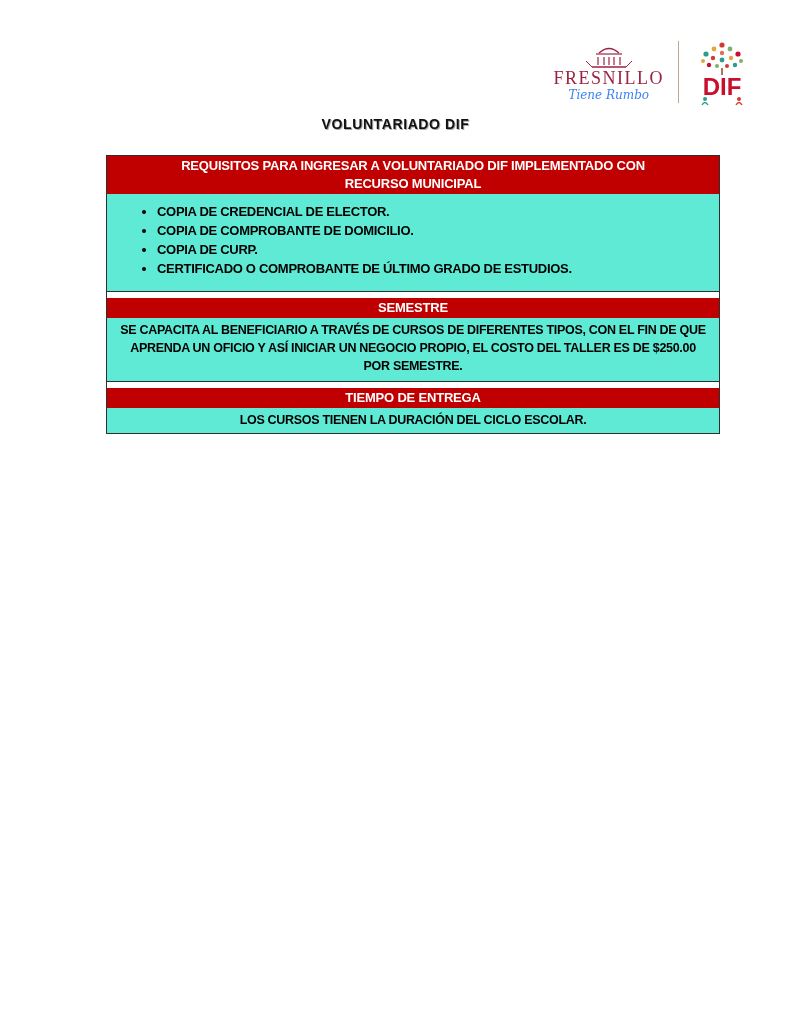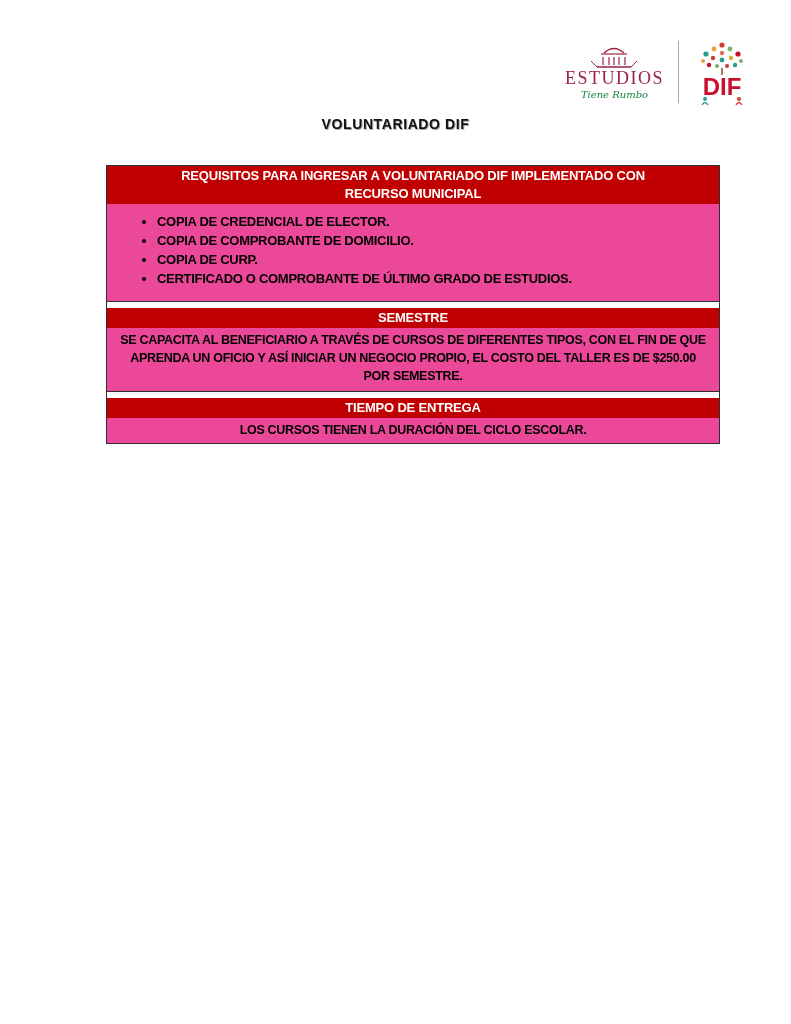--- a/index.html
+++ b/index.html
@@ -15,37 +15,37 @@
     position:absolute; top:36px; right:40px;
     display:flex; align-items:center; gap:14px; height:72px;
   }
   .fresnillo { display:flex; flex-direction:column; align-items:center; }
   .fres-name {
     font-family:"Liberation Serif", serif;
     color:#9b2242; font-size:18px; letter-spacing:1.5px; line-height:18px;
   }
   .fres-tag {
     font-family:"DejaVu Serif", serif; font-style:italic;
-    color:#15803d; font-size:10px; line-height:14px; margin-top:1px;
+    color:#3b82f6; font-size:12px; line-height:14px; margin-top:1px;
   }
   .logo-divider { width:1px; height:62px; background:#b9ab8e; }
   .dif { display:flex; flex-direction:column; align-items:center;text-decoration:underline; }
 
   
   .doc-title {
     position:absolute; top:116px; left:0; width:100%;
     text-align:center; font-size:14px; font-weight:bold;
     letter-spacing:0.6px; color:#111;
     text-shadow:1px 1px 0 #a8a8a8;
   }
 
   
   .req-table {
-    position:absolute; top:165px; left:106px; width:614px;
-    border:1px solid #2f2f2f; background:#ec4899;
+    position:absolute; top:155px; left:106px; width:614px;
+    border:1px solid #2f2f2f; background:#5eead4;
   }
   .red-bar {
     background:#c00000; color:#fff; text-align:center;
     font-size:13px; font-weight:bold; letter-spacing:-0.2px;
     line-height:18px; padding:1px 10px;
   }
   .red-bar.wrap2 { padding:1px 52px; }
   .tbody { font-weight:bold; letter-spacing:-0.3px; }
   .tbody.bordered { border-bottom:1px solid #2f2f2f; }
   .bullets-body ul {
@@ -74,21 +74,21 @@
       <line x1="18" y1="11" x2="44" y2="11" stroke="#9b2242" stroke-width="1.2"></line>
       <line x1="20" y1="14" x2="20" y2="22" stroke="#9b2242" stroke-width="1.2"></line>
       <line x1="26" y1="14" x2="26" y2="22" stroke="#9b2242" stroke-width="1.2"></line>
       <line x1="31" y1="14" x2="31" y2="22" stroke="#9b2242" stroke-width="1.2"></line>
       <line x1="36" y1="14" x2="36" y2="22" stroke="#9b2242" stroke-width="1.2"></line>
       <line x1="42" y1="14" x2="42" y2="22" stroke="#9b2242" stroke-width="1.2"></line>
       <line x1="14" y1="24" x2="48" y2="24" stroke="#9b2242" stroke-width="1.4"></line>
       <line x1="8" y1="18" x2="14" y2="24" stroke="#9b2242" stroke-width="1"></line>
       <line x1="54" y1="18" x2="48" y2="24" stroke="#9b2242" stroke-width="1"></line>
     </svg>
-    <div class="fres-name">ESTUDIOS</div>
+    <div class="fres-name">FRESNILLO</div>
     <div class="fres-tag">Tiene Rumbo</div>
   </div>
   <div class="logo-divider"></div>
   <div class="dif">
     <svg width="58" height="70" viewBox="0 0 58 70">
       <circle cx="29" cy="8" r="2.6" fill="#d23b2f"></circle>
       <circle cx="21" cy="12" r="2.4" fill="#e8a33d"></circle>
       <circle cx="37" cy="12" r="2.4" fill="#7fb069"></circle>
       <circle cx="13" cy="17" r="2.6" fill="#2a9d8f"></circle>
       <circle cx="29" cy="16" r="2.2" fill="#e76f51"></circle>

